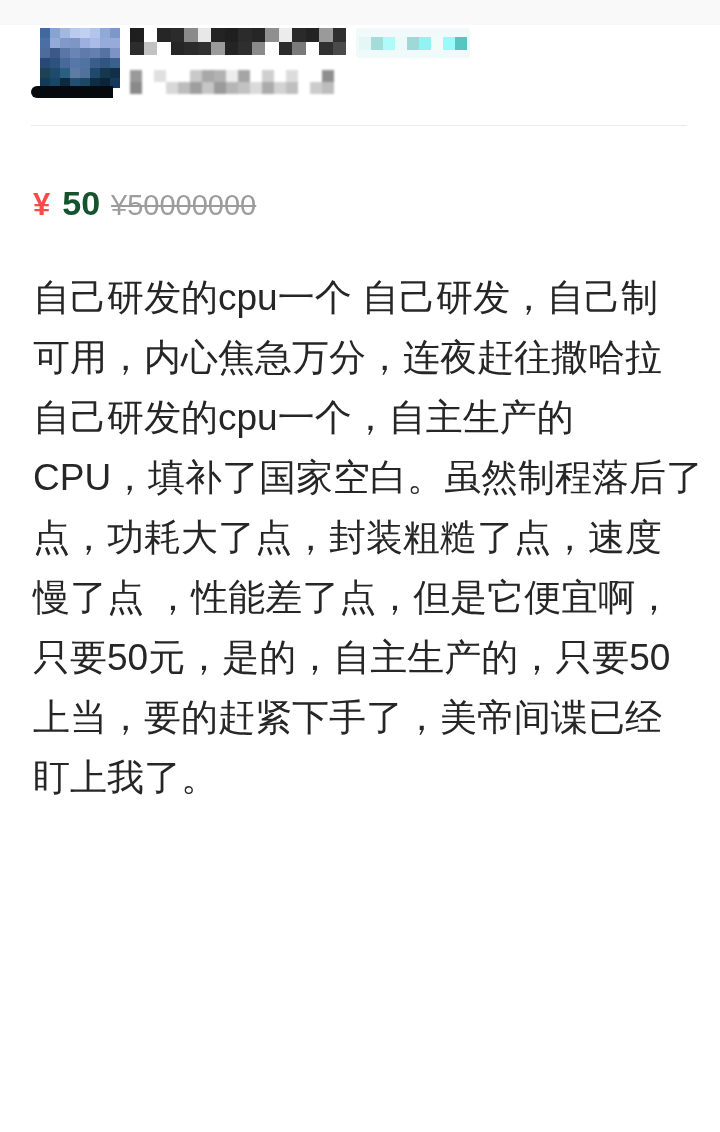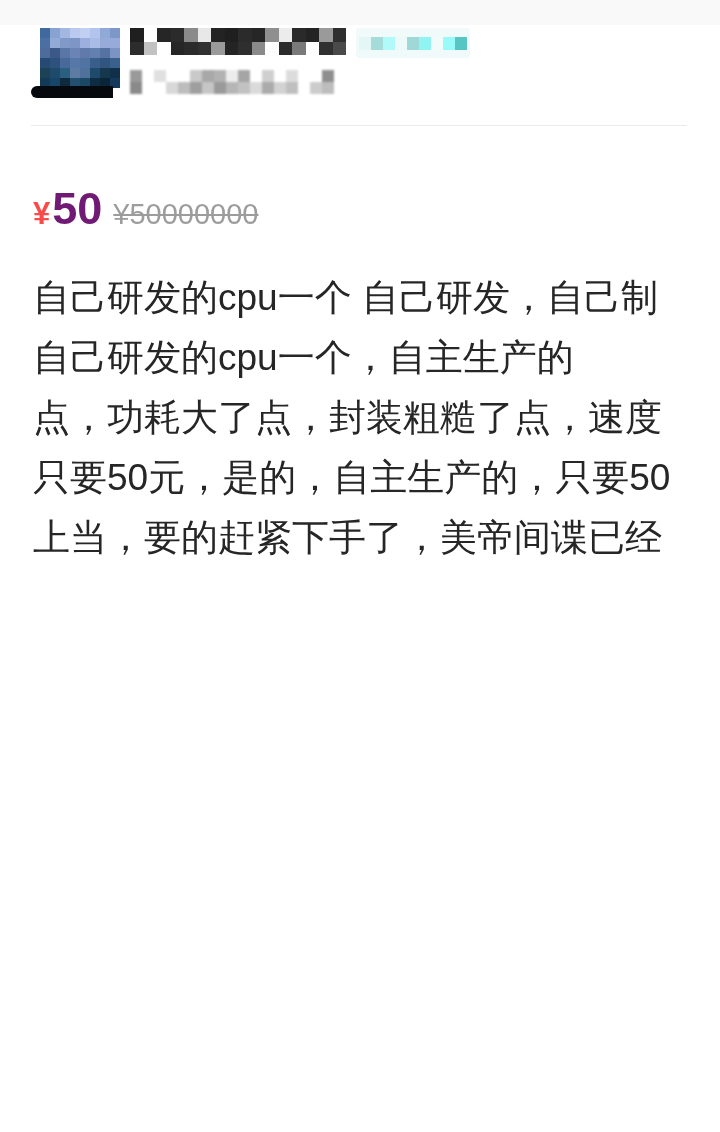--- a/index.html
+++ b/index.html
@@ -12,21 +12,21 @@
   .avatar-wrap{position:absolute;left:31px;top:28px;width:90px;height:70px;}
   .avatar-grid{position:absolute;left:9px;top:0;}
   .avatar-base{position:absolute;left:0;top:58px;width:82px;height:12px;background:#06090d;border-radius:7px 0 0 7px;}
   .username-mosaic{position:absolute;left:130px;top:28px;}
   .badge{position:absolute;left:356px;top:28px;width:114px;height:30px;background:#f0fafa;border-radius:3px;display:flex;align-items:center;justify-content:center;}
   .subtitle-mosaic{position:absolute;left:130px;top:70px;filter:blur(1px);}
   .divider{position:absolute;left:31px;top:125px;width:656px;height:1px;background:#ebebeb;}
   
   .price-row{position:absolute;left:33px;top:186px;display:flex;align-items:baseline;line-height:1;}
   .price-symbol{color:#fa4b4b;font-size:31px;font-weight:bold;}
-  .price-current{color:#701a75;font-size:45px;font-weight:bold;margin-left:2px;}
+  .price-current{color:#14532d;font-size:34px;font-weight:bold;margin-left:12px;}
   .price-original{color:#9c9c9c;font-size:29px;margin-left:11px;text-decoration:line-through;}
   
   .description{position:absolute;left:33px;top:268px;width:660px;color:#262626;}
   .desc-line{height:60px;line-height:60px;font-size:37px;white-space:nowrap;letter-spacing:0;}
   .mosaic{display:grid;}
 </style>
 </head>
 <body>
 
 <div class="page">
@@ -176,19 +176,23 @@
   <div class="divider"></div>
 
   <div class="price-row">
     <span class="price-symbol">¥</span>
     <span class="price-current">50</span>
     <span class="price-original">¥50000000</span>
   </div>
 
   <div class="description">
       <div class="desc-line">自己研发的cpu一个 自己研发，自己制</div>
+      <div class="desc-line">可用，内心焦急万分，连夜赶往撒哈拉</div>
       <div class="desc-line">自己研发的cpu一个，自主生产的</div>
+      <div class="desc-line">CPU，填补了国家空白。虽然制程落后了</div>
       <div class="desc-line">点，功耗大了点，封装粗糙了点，速度</div>
+      <div class="desc-line">慢了点 ，性能差了点，但是它便宜啊，</div>
       <div class="desc-line">只要50元，是的，自主生产的，只要50</div>
       <div class="desc-line">上当，要的赶紧下手了，美帝间谍已经</div>
+      <div class="desc-line">盯上我了。</div>
     </div>
 
 </div>
 
 </body></html>

